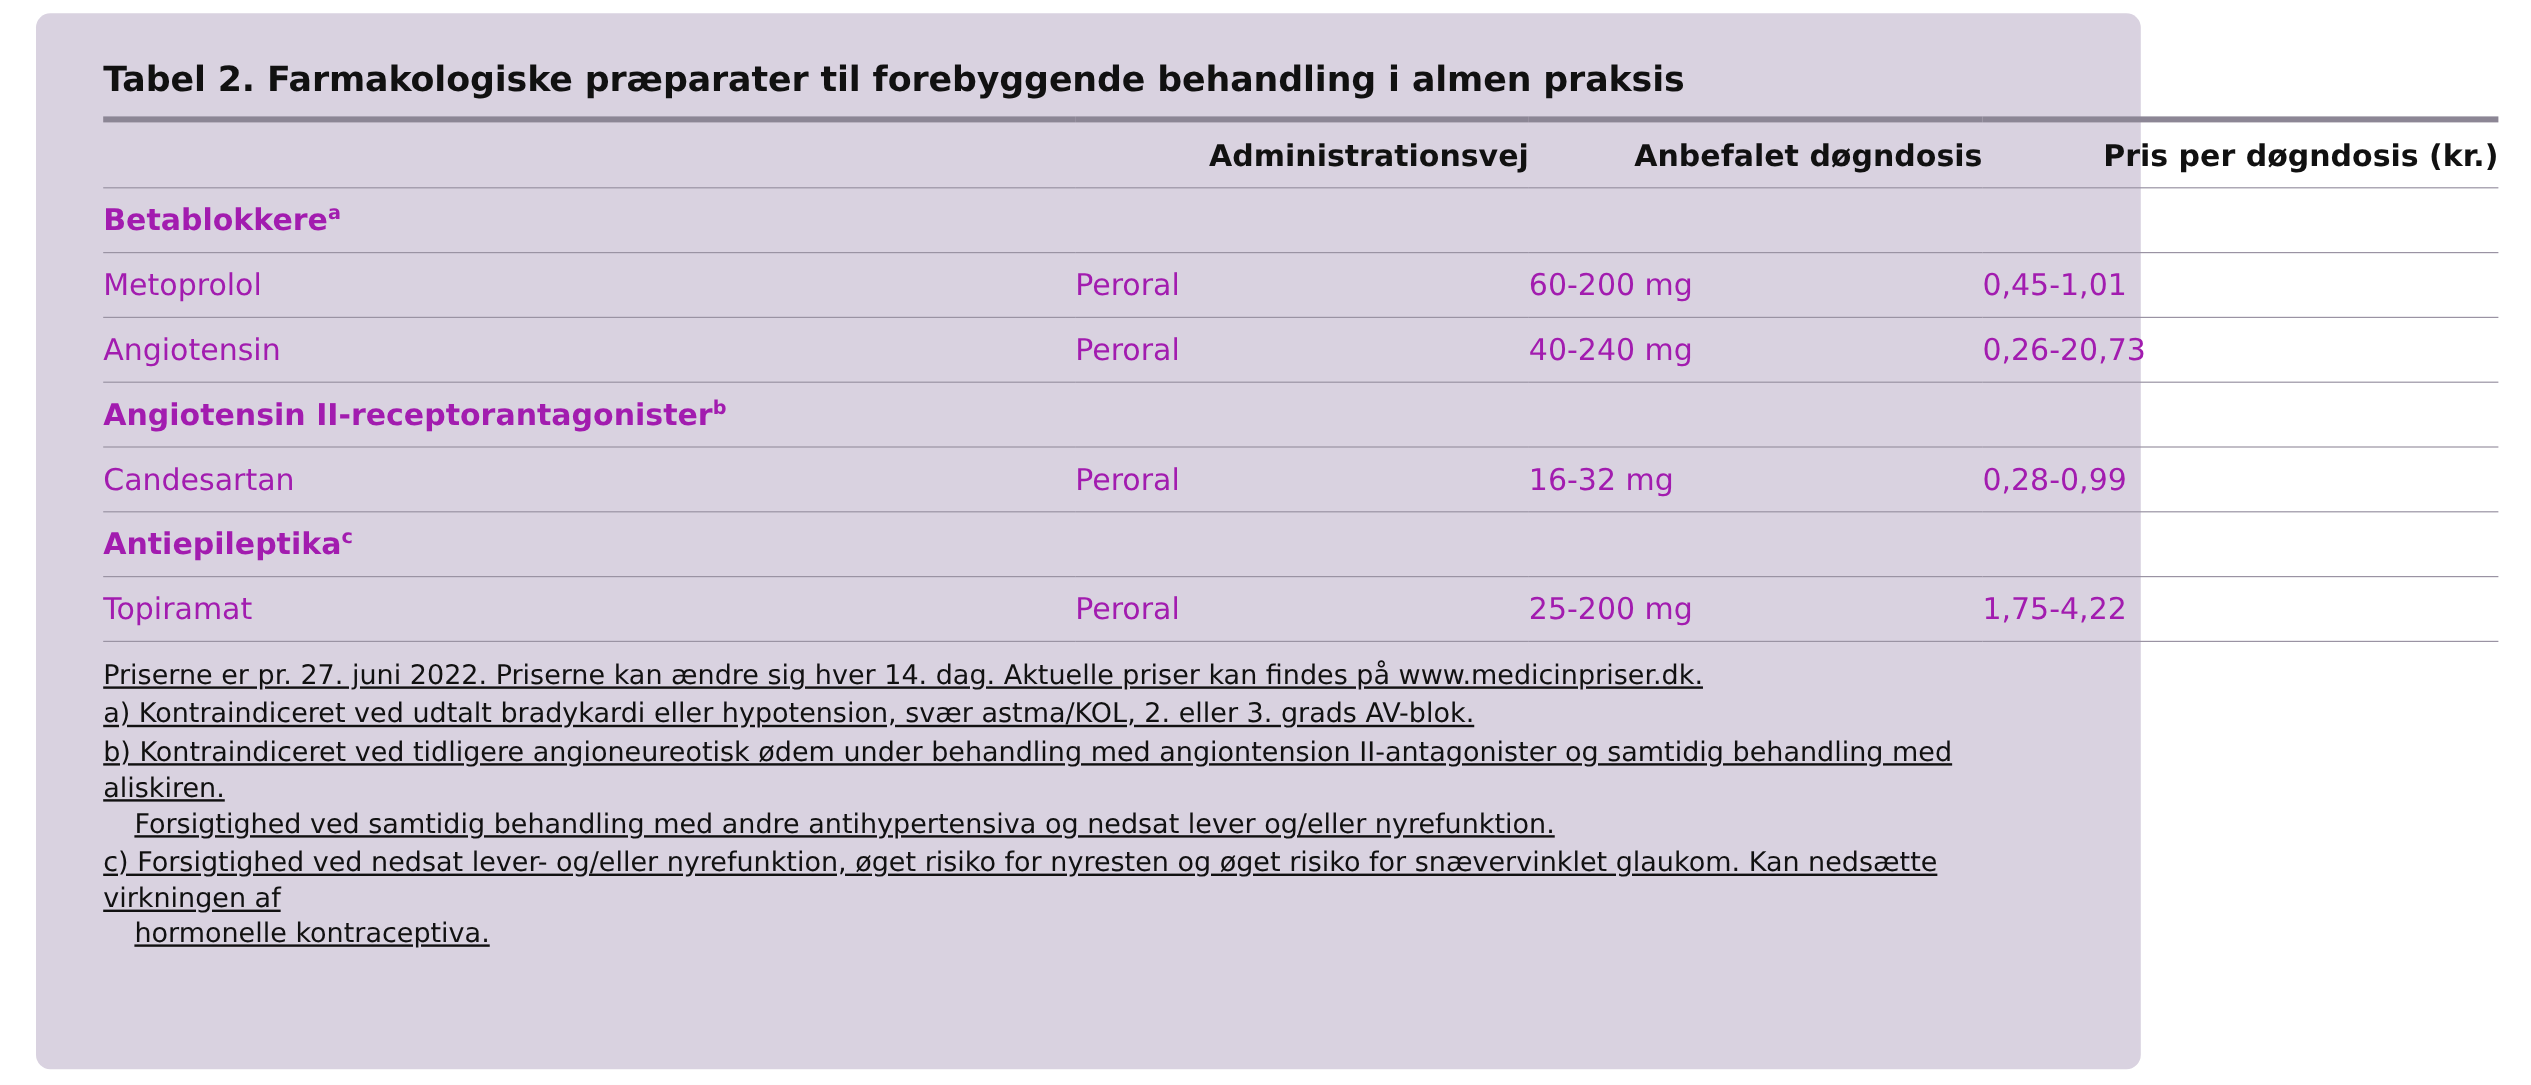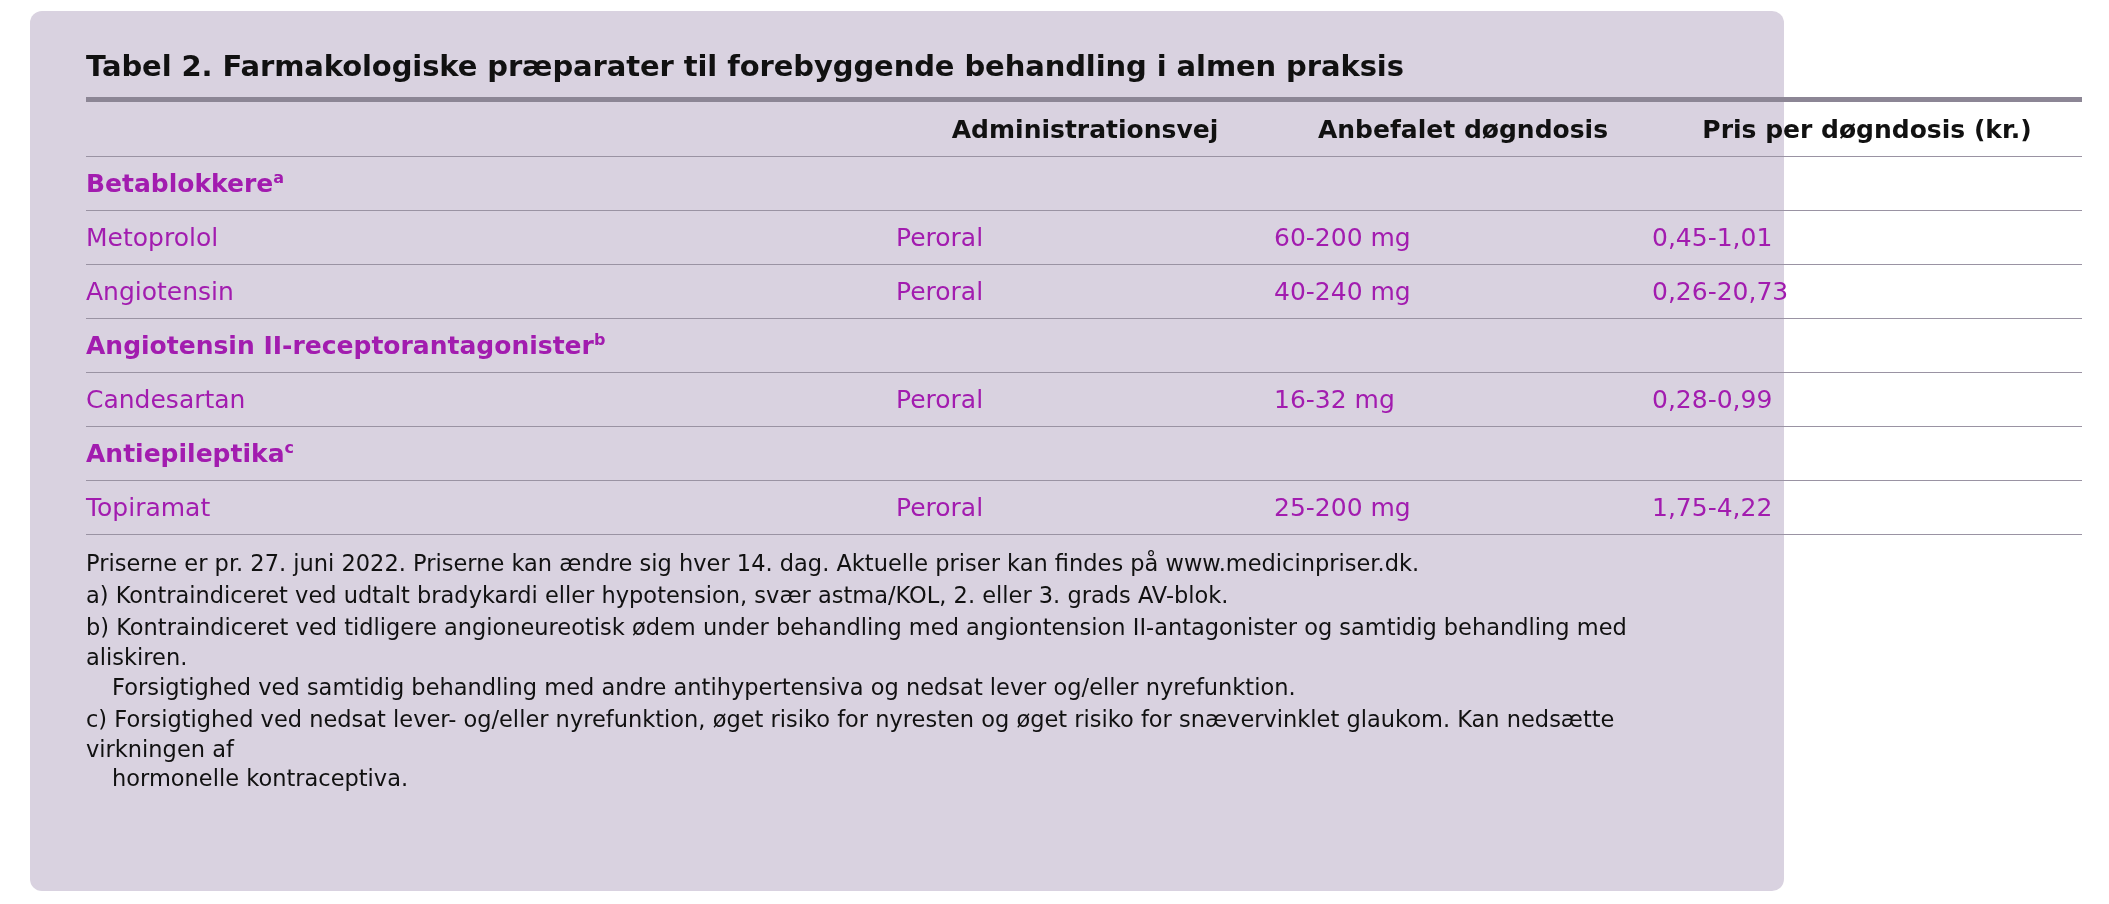--- a/index.html
+++ b/index.html
@@ -39,21 +39,21 @@
   }
   table.main col.c0 { width: 810px; }
   table.main col.c1 { width: 378px; }
   table.main col.c2 { width: 378px; }
   table.main col.c3 { width: 430px; }
 
   thead th {
     font-size: 25px;
     font-weight: bold;
     color: #111111;
-    text-align: center;
+    text-align: right;
     padding: 13px 0 12px 0;
     border-top: 5px solid #8c8695;
     border-bottom: 1px solid #9a93a3;
   }
   tbody td {
     font-size: 25px;
     color: #a21caf;
     text-align: left;
     padding: 12px 0 12px 0;
     border-bottom: 1px solid #9a93a3;
@@ -69,20 +69,21 @@
   }
   .footnotes {
     margin: 14px 0 0 26px;
     width: calc(100% - 52px);
   }
   .footnote {
     font-size: 22.5px;
     color: #111111;
     line-height: 1.33;
     margin-bottom: 2px;
+    text-decoration: underline;
   }
   .footnote .cont {
     display: block;
     padding-left: 26px;
   }
 </style>
 </head>
 <body>
 
 <div class="table-card">

